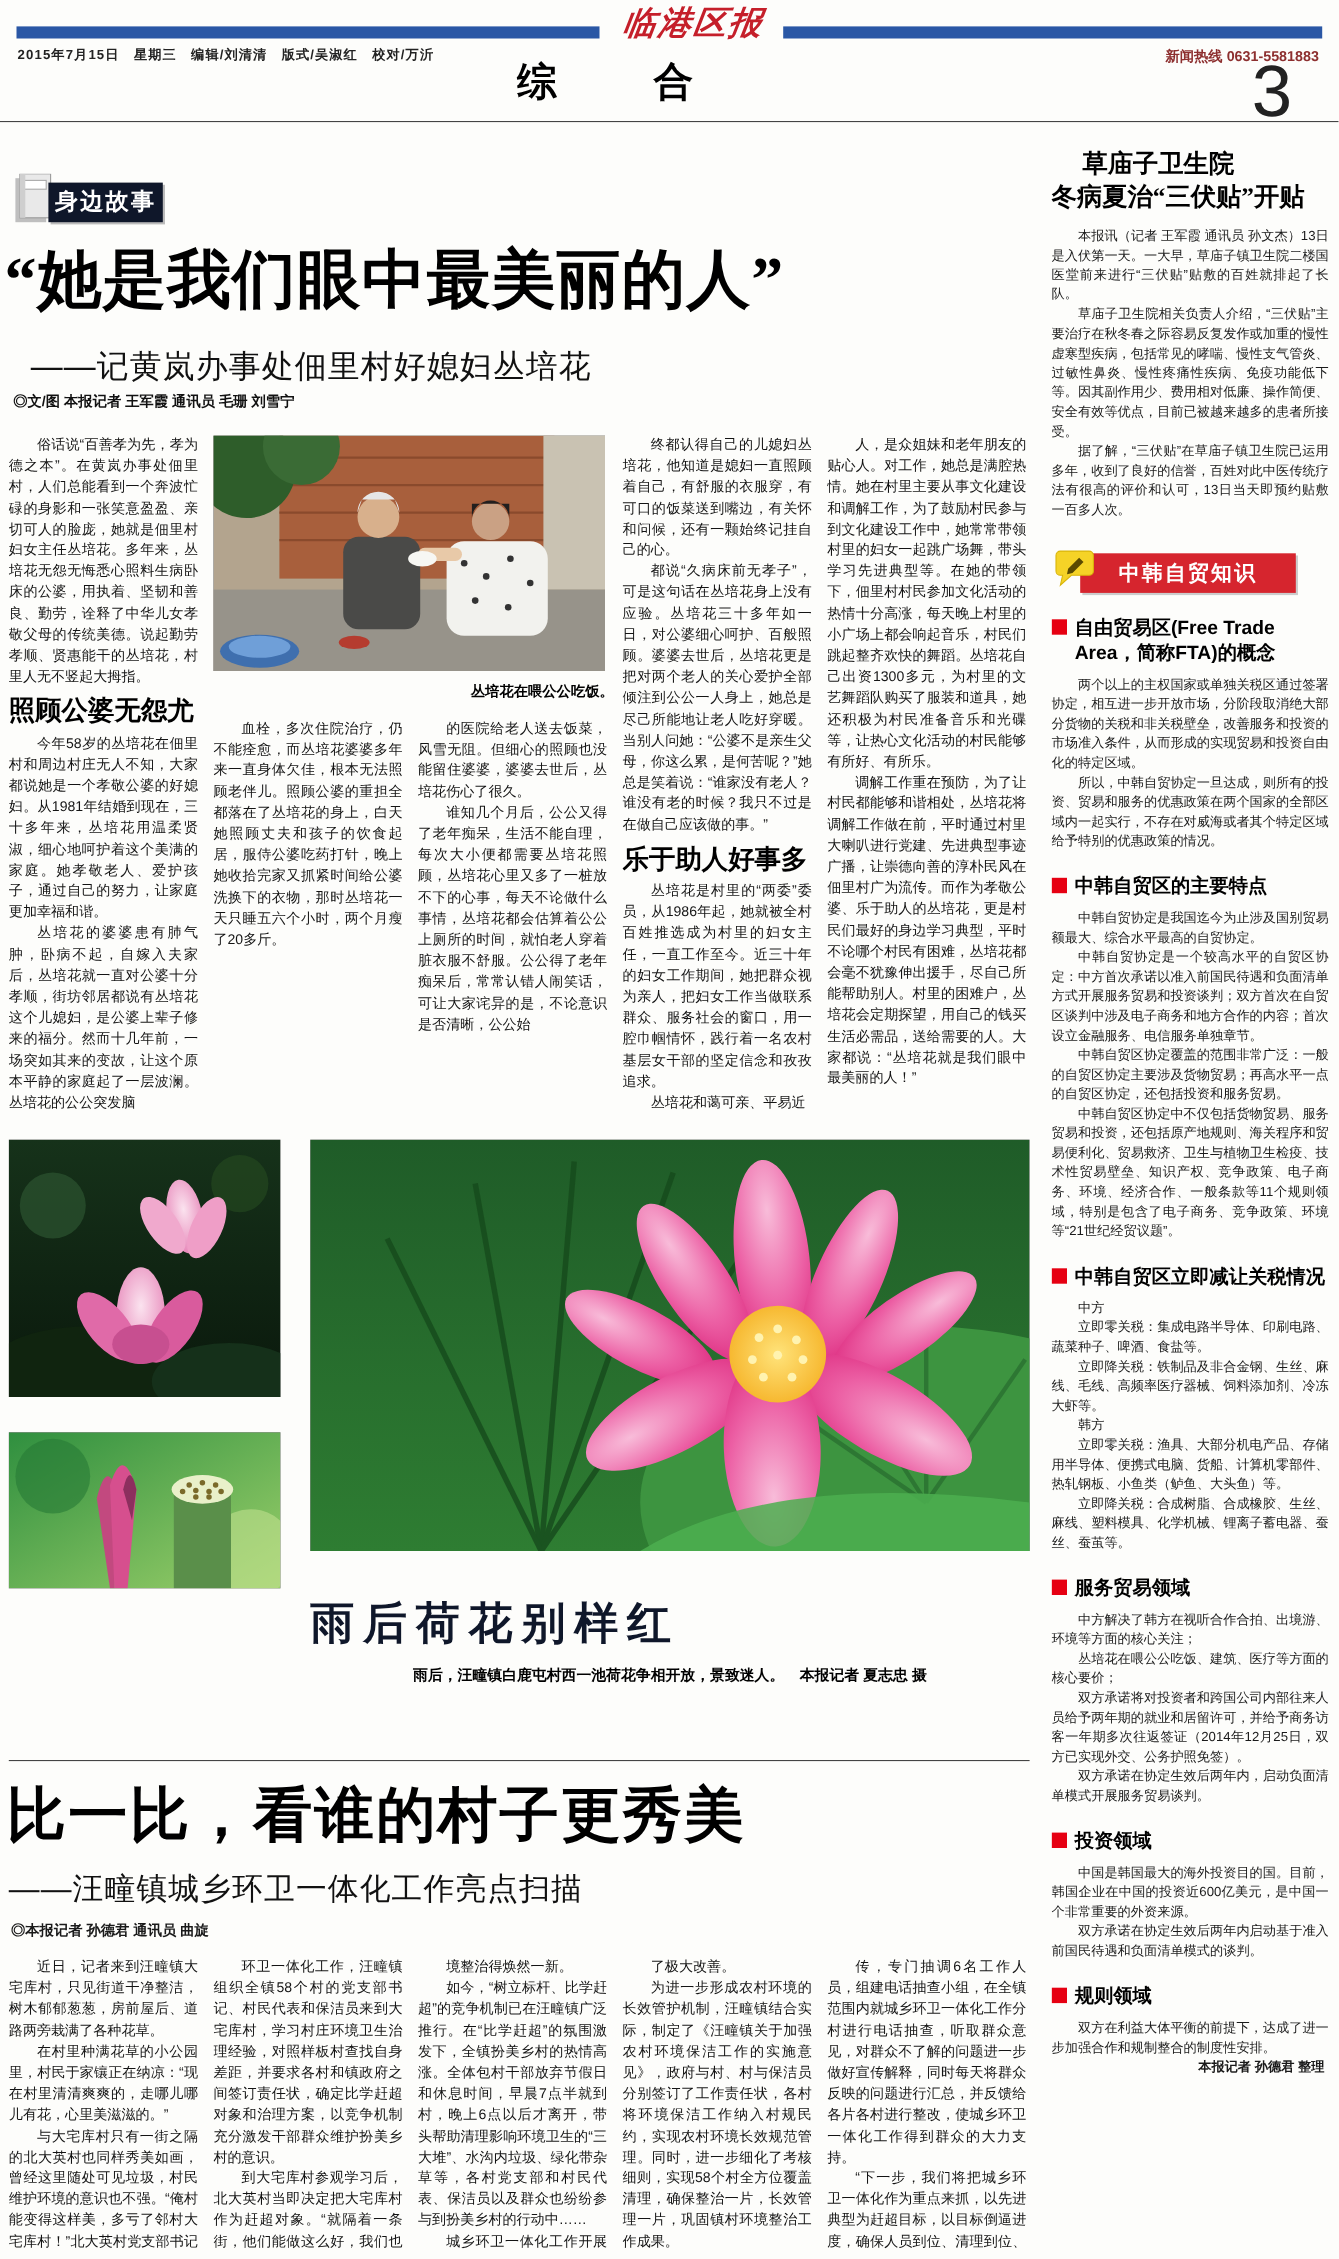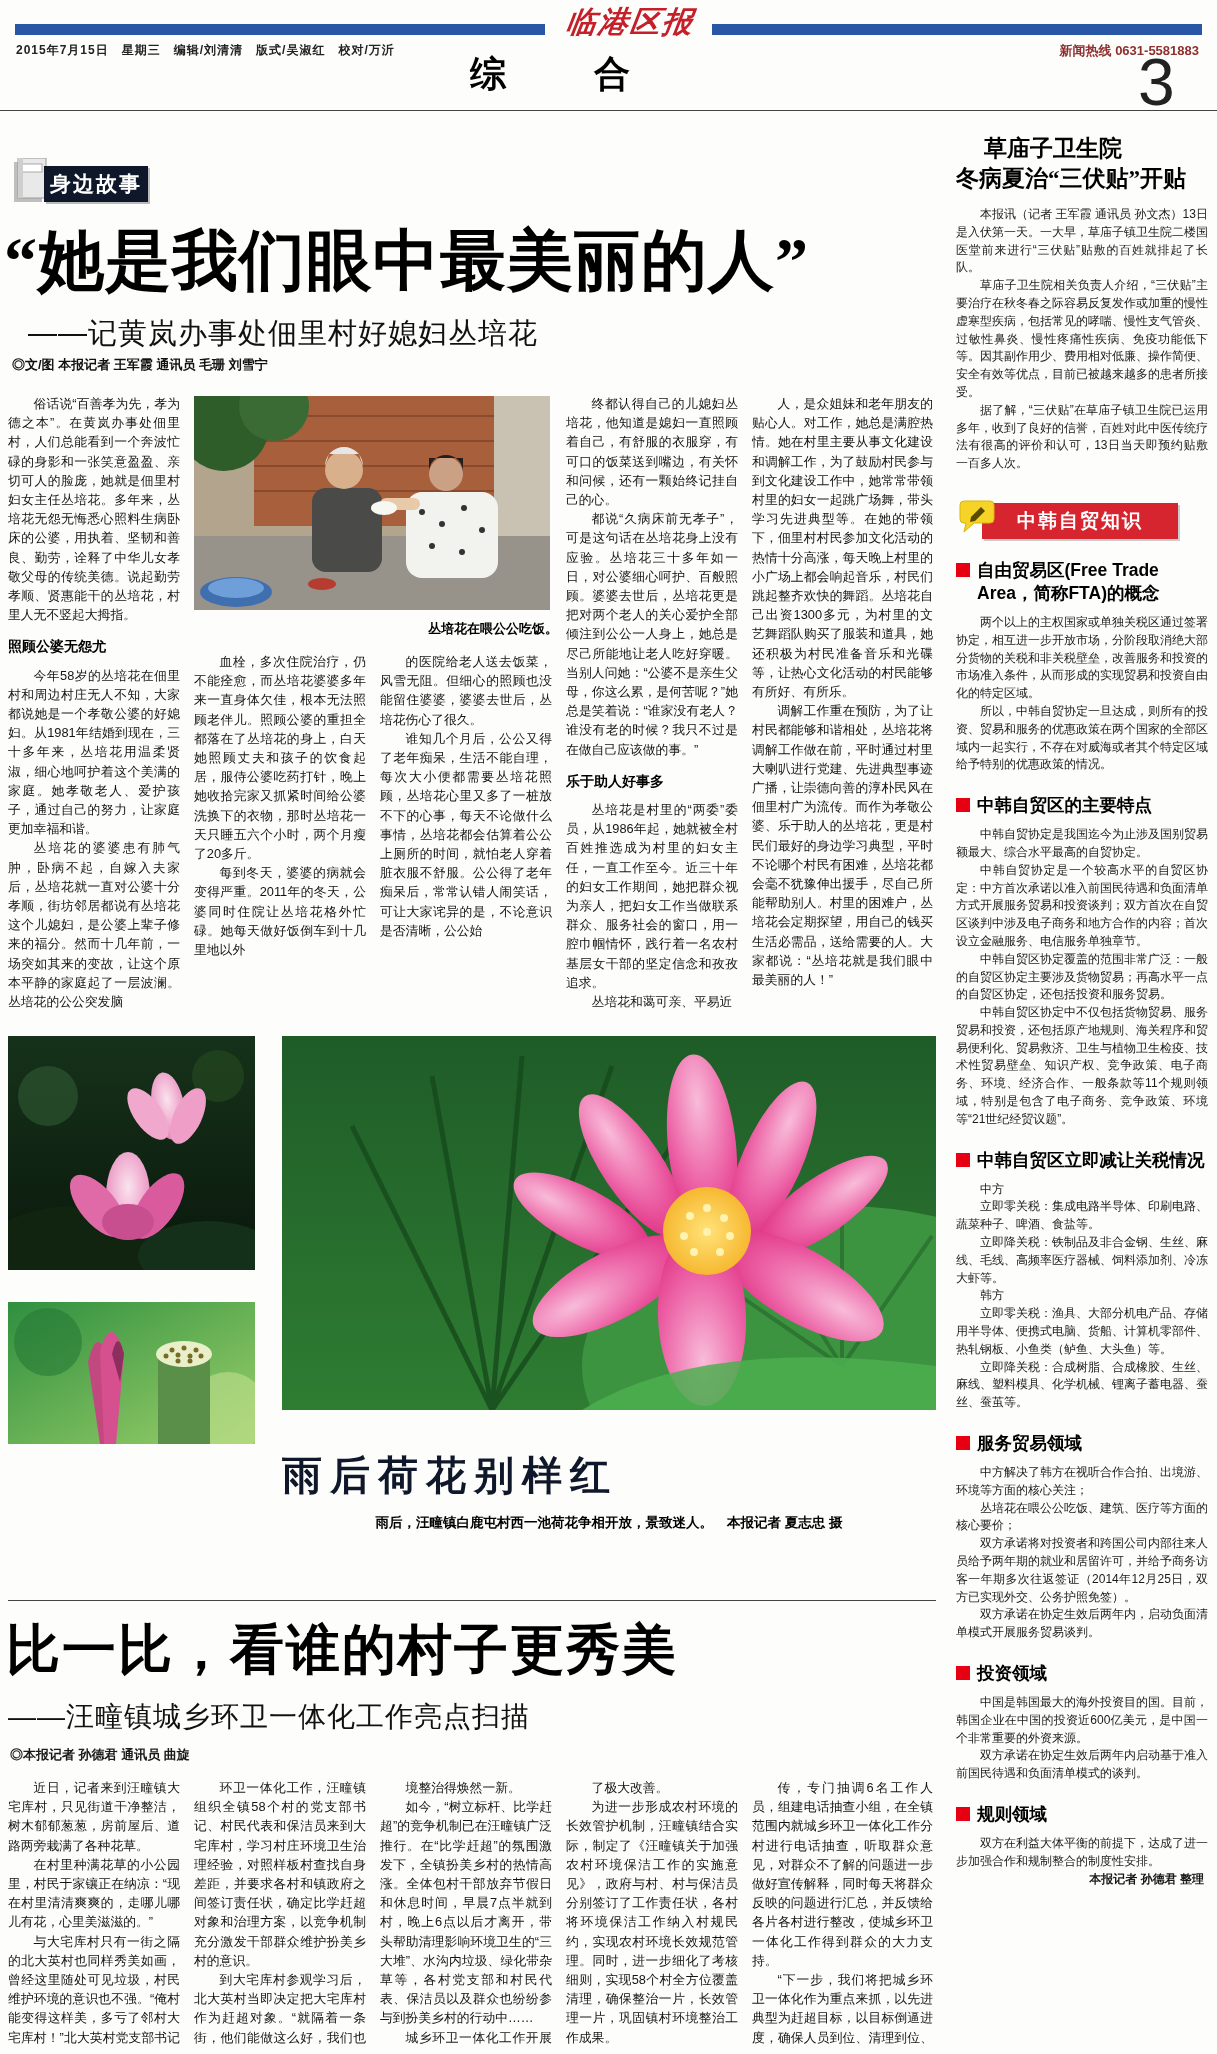--- a/index.html
+++ b/index.html
@@ -17,27 +17,27 @@
     font-weight:bold;letter-spacing:88px;text-indent:88px;color:#000;}
   .pagenum{top:44px;left:1138px;width:70px;font-size:66px;font-weight:400;color:#222;
     font-family:"Liberation Sans",sans-serif;}
   .rule{background:#444;height:1px;}
   
   .book-icon{top:158px;left:12px;width:36px;height:46px;}
   .badge{top:166px;left:44px;width:104px;height:36px;background:#0f172a;color:#fff;
     font-size:21px;font-weight:bold;text-align:center;line-height:36px;letter-spacing:2px;
     box-shadow:2px 2px 0 #bbb;}
   .headline{top:216px;left:4px;width:930px;font-family:"Liberation Serif",serif;
-    font-weight:bold;font-size:66px;letter-spacing:1px;color:#000;white-space:nowrap;}
+    font-weight:bold;font-size:58px;letter-spacing:1px;color:#000;white-space:nowrap;}
   .subhead{top:314px;left:28px;font-size:29px;color:#111;letter-spacing:1px;}
   .byline{top:356px;left:12px;font-size:13px;font-weight:bold;color:#111;}
   .col{position:absolute;font-size:12.8px;line-height:19.2px;text-align:justify;
     overflow:hidden;color:#141414;}
   .para{margin:0;text-indent:2em;}
-  .inner-head{font-size:14px;font-weight:bold;margin:13px 0 9px;text-indent:0;color:#000;}
+  .inner-head{font-size:24px;font-weight:bold;margin:13px 0 9px;text-indent:0;color:#000;}
   .photo-frame{overflow:hidden;background:#777;}
   .photo-caption{top:620px;left:194px;width:364px;text-align:right;font-size:13px;
     font-weight:bold;color:#000;}
   
   .lotus-title{top:1448px;left:282px;width:654px;text-align:left;
     font-family:"Liberation Serif",serif;font-weight:bold;font-size:40px;letter-spacing:8px;color:#0f172a;}
   .lotus-caption{top:1514px;left:262px;width:694px;text-align:center;font-size:13.5px;
     font-weight:bold;color:#000;}
   .lotus-caption .credit{margin-left:14px;}
   
@@ -131,21 +131,20 @@
         </g>
       <rect x="186" y="102" width="40" height="12" rx="6" fill="#e8c9a8"></rect>
       <ellipse cx="190" cy="112" rx="13" ry="7" fill="#f7f7f3"></ellipse>
     </svg>
   </div>
   <div class="abs photo-caption">丛培花在喂公公吃饭。</div>
 
   <div class="col" style="left:194px;top:652px;width:172px;height:370px;">
     <div>
         <p class="para">血栓，多次住院治疗，仍不能痊愈，而丛培花婆婆多年来一直身体欠佳，根本无法照顾老伴儿。照顾公婆的重担全都落在了丛培花的身上，白天她照顾丈夫和孩子的饮食起居，服侍公婆吃药打针，晚上她收拾完家又抓紧时间给公婆洗换下的衣物，那时丛培花一天只睡五六个小时，两个月瘦了20多斤。</p>
-        <p class="para">每到冬天，婆婆的病就会变得严重。2011年的冬天，公婆同时住院让丛培花格外忙碌。她每天做好饭倒车到十几里地以外</p>
       </div>
   </div>
   <div class="col" style="left:380px;top:652px;width:172px;height:370px;">
     <div>
         <p class="para">的医院给老人送去饭菜，风雪无阻。但细心的照顾也没能留住婆婆，婆婆去世后，丛培花伤心了很久。</p>
         <p class="para">谁知几个月后，公公又得了老年痴呆，生活不能自理，每次大小便都需要丛培花照顾，丛培花心里又多了一桩放不下的心事，每天不论做什么事情，丛培花都会估算着公公上厕所的时间，就怕老人穿着脏衣服不舒服。公公得了老年痴呆后，常常认错人闹笑话，可让大家诧异的是，不论意识是否清晰，公公始</p>
       </div>
   </div>
   <div class="col" style="left:566px;top:394px;width:172px;height:630px;">
     <div>

